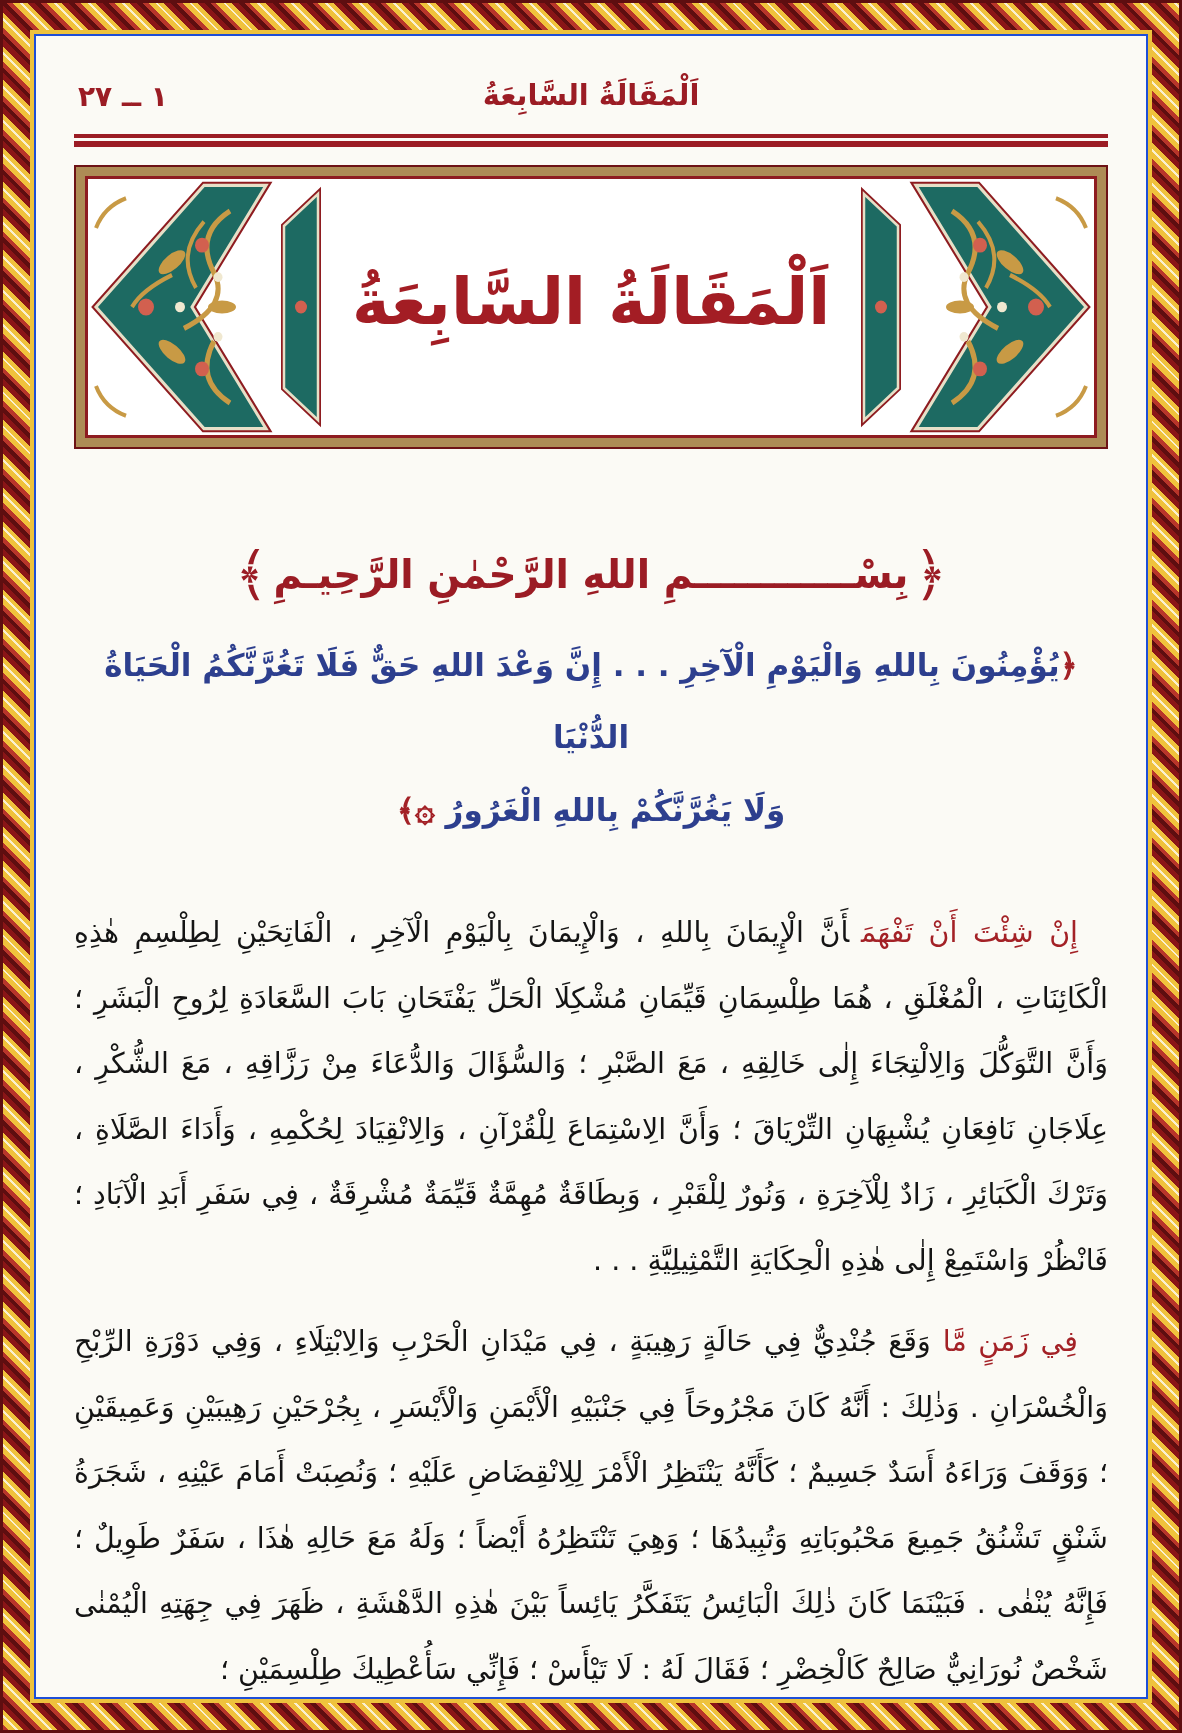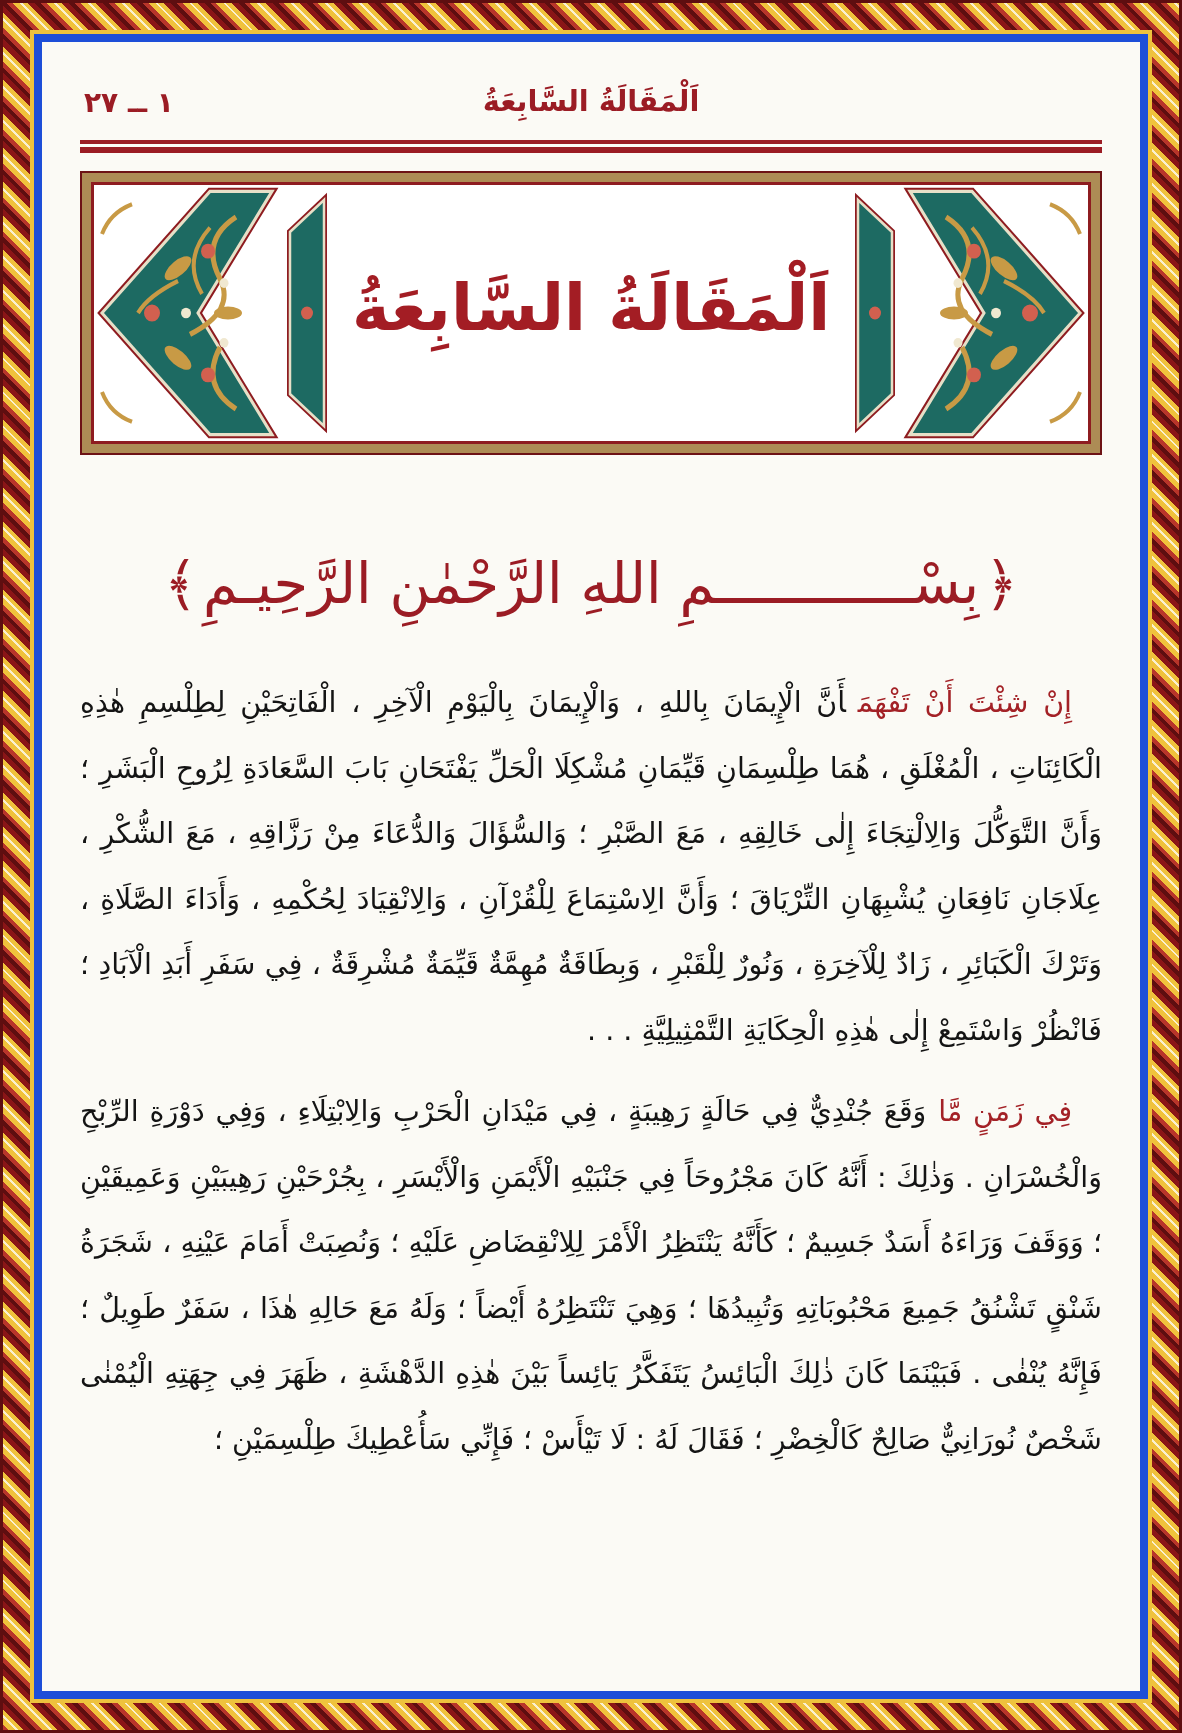--- a/index.html
+++ b/index.html
@@ -11,21 +11,21 @@
   
   .braid{
     position:absolute;inset:0;box-sizing:border-box;
     border:30px solid transparent;
     border-image:repeating-linear-gradient(45deg,
       #5e0e10 0 4px,#b8352a 4px 8px,#f0c23c 8px 13px,#faf0cf 13px 15px,
       #f0c23c 15px 19px,#8a1517 19px 24px) 30;
   }
   .frame-outerline{position:absolute;inset:0;border:3px solid #5e0e10;pointer-events:none;}
   .frame-yellow{position:absolute;inset:30px;border:4px solid #eec23d;}
-  .frame-inner{position:absolute;inset:0;border:8px solid #1d4ed8;background:#fbfaf5;}
+  .frame-inner{position:absolute;inset:0;border:2px solid #1d4ed8;background:#fbfaf5;}
   .content{position:absolute;inset:0;padding:0 38px;box-sizing:border-box;overflow:hidden;}
 
   
   .header-row{position:relative;margin-top:42px;height:44px;}
   .page-num{
     position:absolute;left:4px;top:2px;font-size:28px;font-weight:bold;color:#9b1c24;
   }
   .running-title{
     position:absolute;left:0;right:0;text-align:center;font-size:29px;font-weight:bold;color:#9b1c24;
   }
@@ -43,21 +43,21 @@
   .panel svg{display:block;width:100%;height:100%;}
   .panel.right svg{transform:scaleX(-1);}
   .chapter-title{
     flex:1;display:flex;align-items:center;justify-content:center;
     font-size:64px;font-weight:bold;color:#a31d24;padding-bottom:10px;
   }
 
   
   .basmala{margin-top:96px;text-align:center;color:#9b1c24;}
   .basmala .bracket{font-size:58px;vertical-align:middle;line-height:1;}
-  .basmala-text{font-size:56px;font-weight:normal;vertical-align:middle;letter-spacing:1px;}
+  .basmala-text{font-size:39px;font-weight:bold;vertical-align:middle;letter-spacing:1px;}
 
   
   .verse{margin-top:26px;text-align:center;color:#2d3f8e;font-weight:bold;}
   .verse-line{font-size:31px;line-height:72px;}
   .red{color:#a32126;}
   .rosette{font-size:34px;}
 
   
   .body-para{
     margin:0;text-align:justify;font-size:28.5px;line-height:2.3;color:#141414;font-weight:500;
@@ -143,20 +143,24 @@
             </div>
           </div>
         </div>
 
         <div class="basmala">
           <span class="bracket">﴿</span>
           <span class="basmala-text">بِسْــــــــــــمِ اللهِ الرَّحْمٰنِ الرَّحِيـمِ</span>
           <span class="bracket">﴾</span>
         </div>
 
+        <div class="verse">
+          <div class="verse-line"><span class="red">﴿</span><span>يُؤْمِنُونَ بِاللهِ وَالْيَوْمِ الْآخِرِ . . . إِنَّ وَعْدَ اللهِ حَقٌّ فَلَا تَغُرَّنَّكُمُ الْحَيَاةُ الدُّنْيَا</span></div>
+          <div class="verse-line"><span>وَلَا يَغُرَّنَّكُمْ بِاللهِ الْغَرُورُ</span> <span class="red rosette">۞</span><span class="red">﴾</span></div>
+        </div>
 
         <p class="body-para first"><span class="lead red">إِنْ شِئْتَ أَنْ تَفْهَمَ</span><span>أَنَّ الْإِيمَانَ بِاللهِ ، وَالْإِيمَانَ بِالْيَوْمِ الْآخِرِ ، الْفَاتِحَيْنِ لِطِلْسِمِ هٰذِهِ الْكَائِنَاتِ ، الْمُغْلَقِ ، هُمَا طِلْسِمَانِ قَيِّمَانِ مُشْكِلَا الْحَلِّ يَفْتَحَانِ بَابَ السَّعَادَةِ لِرُوحِ الْبَشَرِ ؛ وَأَنَّ التَّوَكُّلَ وَالِالْتِجَاءَ إِلٰى خَالِقِهِ ، مَعَ الصَّبْرِ ؛ وَالسُّؤَالَ وَالدُّعَاءَ مِنْ رَزَّاقِهِ ، مَعَ الشُّكْرِ ، عِلَاجَانِ نَافِعَانِ يُشْبِهَانِ التِّرْيَاقَ ؛ وَأَنَّ الِاسْتِمَاعَ لِلْقُرْآنِ ، وَالِانْقِيَادَ لِحُكْمِهِ ، وَأَدَاءَ الصَّلَاةِ ، وَتَرْكَ الْكَبَائِرِ ، زَادٌ لِلْآخِرَةِ ، وَنُورٌ لِلْقَبْرِ ، وَبِطَاقَةٌ مُهِمَّةٌ قَيِّمَةٌ مُشْرِقَةٌ ، فِي سَفَرِ أَبَدِ الْآبَادِ ؛ فَانْظُرْ وَاسْتَمِعْ إِلٰى هٰذِهِ الْحِكَايَةِ التَّمْثِيلِيَّةِ . . .</span></p>
 
         <p class="body-para second"><span class="lead red">فِي زَمَنٍ مَّا</span><span>وَقَعَ جُنْدِيٌّ فِي حَالَةٍ رَهِيبَةٍ ، فِي مَيْدَانِ الْحَرْبِ وَالِابْتِلَاءِ ، وَفِي دَوْرَةِ الرِّبْحِ وَالْخُسْرَانِ . وَذٰلِكَ : أَنَّهُ كَانَ مَجْرُوحَاً فِي جَنْبَيْهِ الْأَيْمَنِ وَالْأَيْسَرِ ، بِجُرْحَيْنِ رَهِيبَيْنِ وَعَمِيقَيْنِ ؛ وَوَقَفَ وَرَاءَهُ أَسَدٌ جَسِيمٌ ؛ كَأَنَّهُ يَنْتَظِرُ الْأَمْرَ لِلِانْقِضَاضِ عَلَيْهِ ؛ وَنُصِبَتْ أَمَامَ عَيْنِهِ ، شَجَرَةُ شَنْقٍ تَشْنُقُ جَمِيعَ مَحْبُوبَاتِهِ وَتُبِيدُهَا ؛ وَهِيَ تَنْتَظِرُهُ أَيْضاً ؛ وَلَهُ مَعَ حَالِهِ هٰذَا ، سَفَرٌ طَوِيلٌ ؛ فَإِنَّهُ يُنْفٰى . فَبَيْنَمَا كَانَ ذٰلِكَ الْبَائِسُ يَتَفَكَّرُ يَائِساً بَيْنَ هٰذِهِ الدَّهْشَةِ ، ظَهَرَ فِي جِهَتِهِ الْيُمْنٰى شَخْصٌ نُورَانِيٌّ صَالِحٌ كَالْخِضْرِ ؛ فَقَالَ لَهُ : لَا تَيْأَسْ ؛ فَإِنِّي سَأُعْطِيكَ طِلْسِمَيْنِ ؛</span></p>
 
       </div>
     </div>
   </div>
 </div>
 

